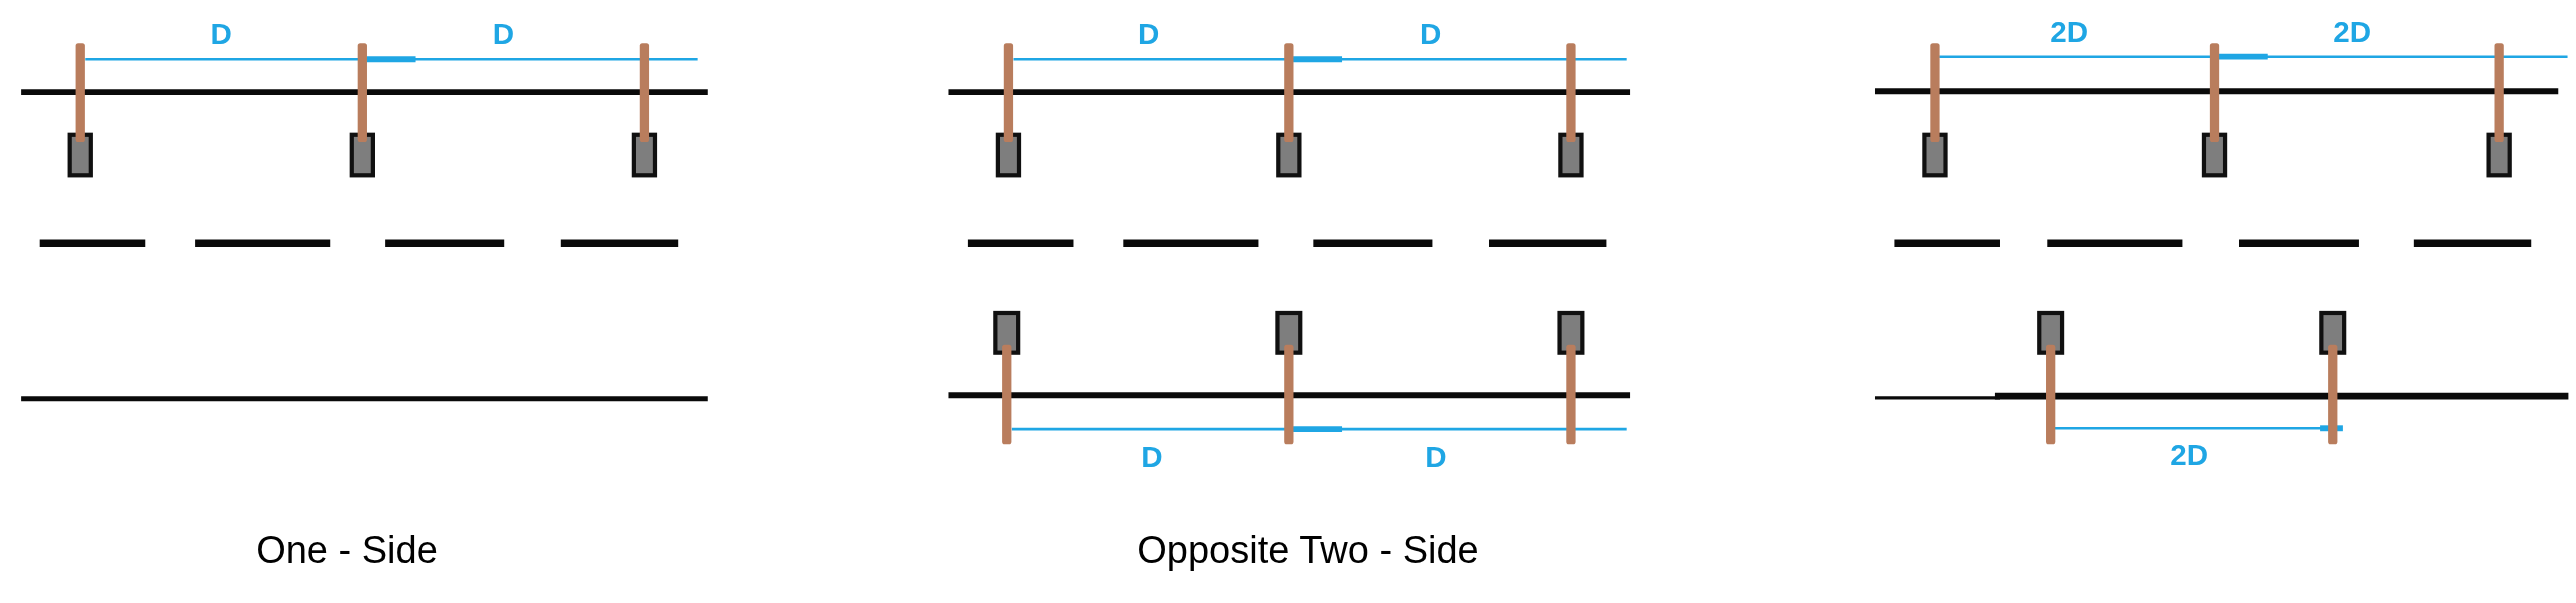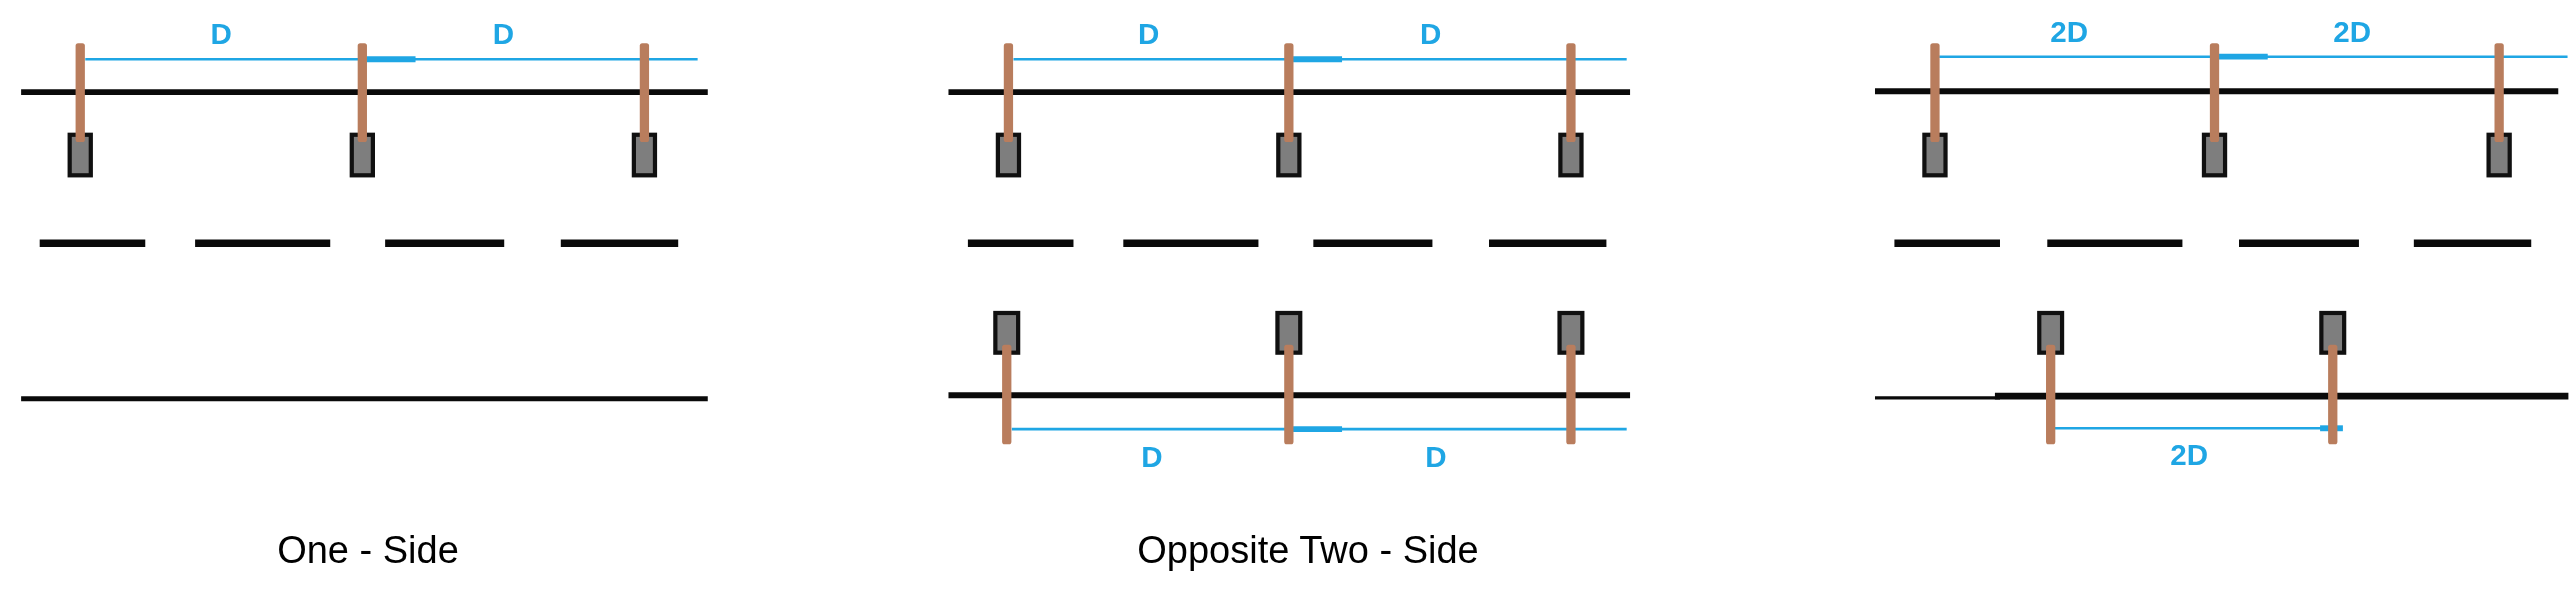--- a/index.html
+++ b/index.html
@@ -112,16 +112,16 @@
       <rect x="2949" y="162" width="20" height="43" fill="#7e7e7e"></rect>
       <rect x="2953.5" y="51" width="11" height="117" rx="3" fill="#b97d5d"></rect>
       <rect x="2412" y="368" width="32" height="52" fill="#101010"></rect>
       <rect x="2417" y="373" width="22" height="42" fill="#7e7e7e"></rect>
       <rect x="2422.5" y="408" width="11" height="118" rx="3" fill="#b97d5d"></rect>
       <rect x="2746" y="368" width="32" height="52" fill="#101010"></rect>
       <rect x="2751" y="373" width="22" height="42" fill="#7e7e7e"></rect>
       <rect x="2756.5" y="408" width="11" height="118" rx="3" fill="#b97d5d"></rect>
     </svg>
 
-  <div class="caption" style="left: 368px;">One - Side</div>
+  <div class="caption" style="left: 347px;">One - Side</div>
   <div class="caption" style="left: 1308px; text-align: right;">Opposite Two - Side</div>
 </div>
 
 
 </body></html>

